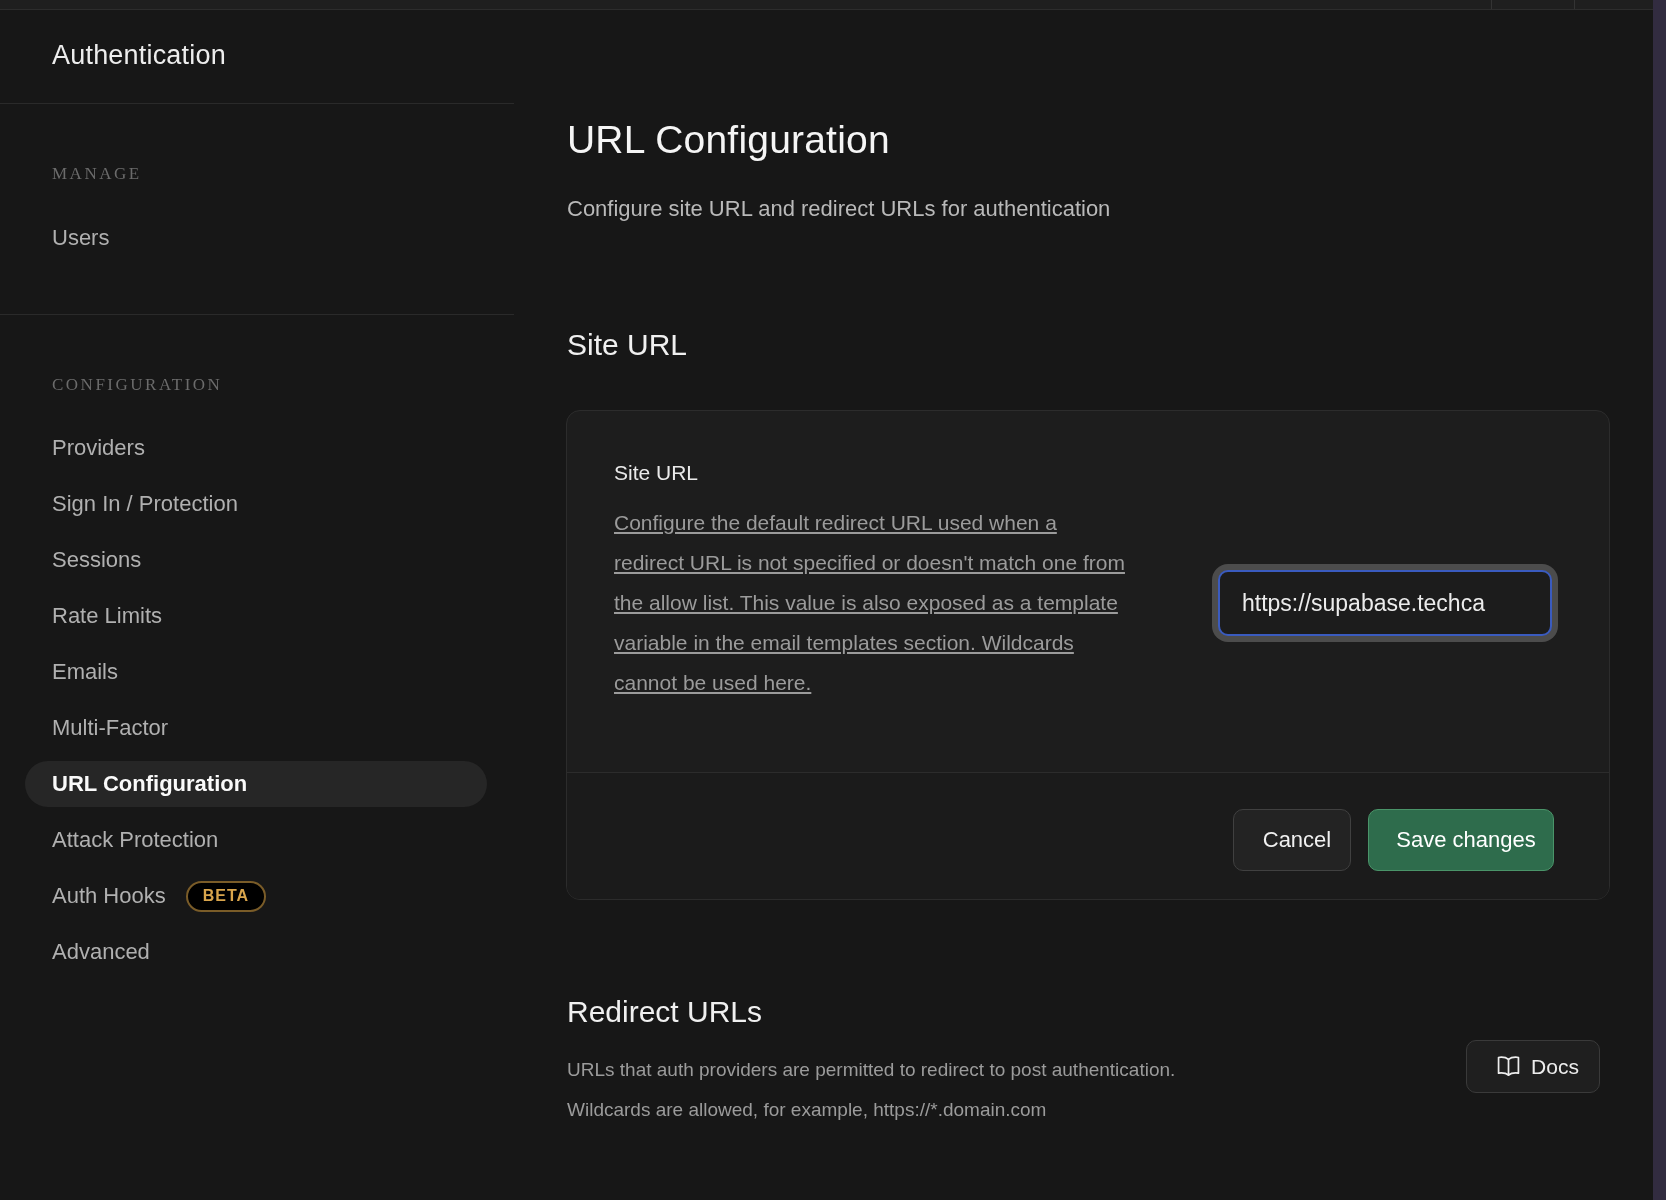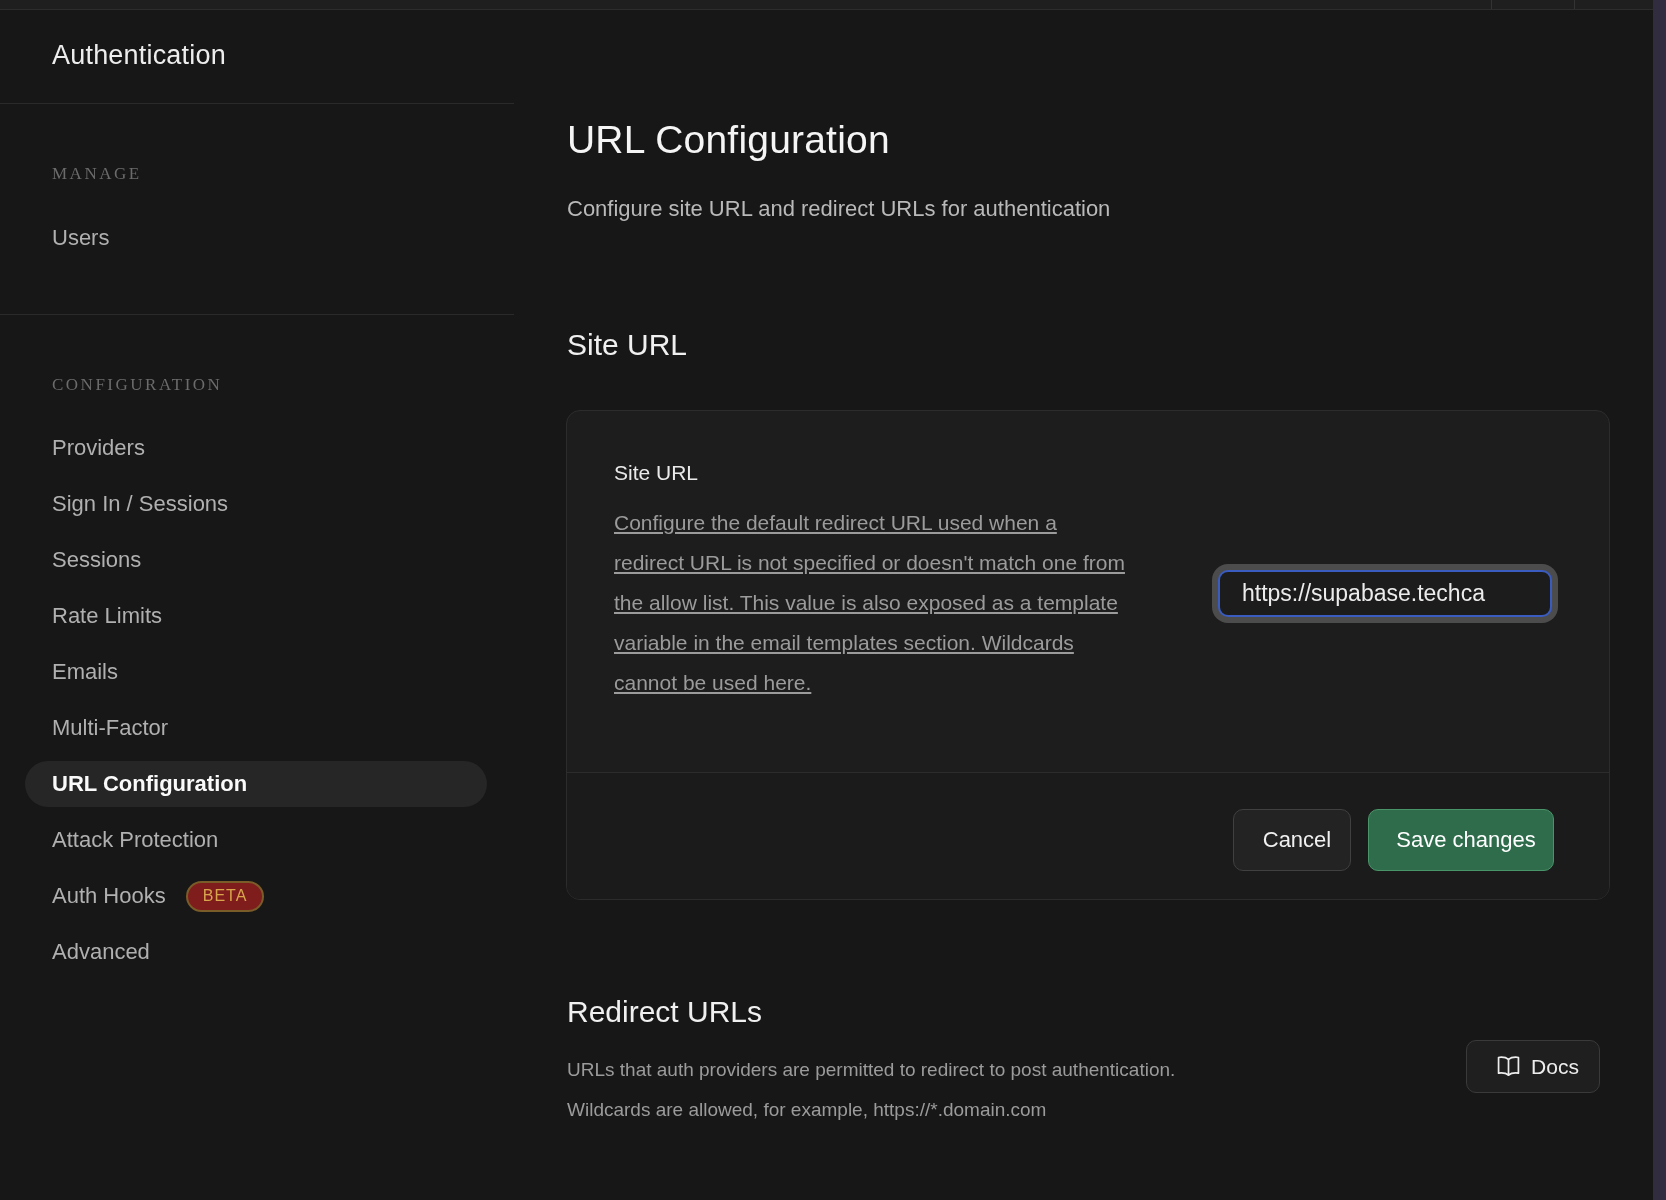--- a/index.html
+++ b/index.html
@@ -45,43 +45,43 @@
   .sb-users{top:200px;}
   .it0{top:410px;} .it1{top:466px;} .it2{top:522px;} .it3{top:578px;} .it4{top:634px;}
   .it5{top:690px;} .it6{top:746px;} .it7{top:802px;} .it8{top:858px;} .it9{top:914px;}
   .sb-item.active{color:#fafafa;font-weight:700;}
   .sb-item.active::before{
     content:"";position:absolute;left:25px;width:462px;top:5px;bottom:5px;
     background:#262626;border-radius:24px;
   }
   .beta-badge{
     position:relative;z-index:1;margin-left:20px;
-    font-size:16px;font-weight:400;letter-spacing:1px;color:#d9a54c;
-    background:#7f1d1d;border:2px solid #femme;border:2px solid #7a5c28;
+    font-size:16px;font-weight:700;letter-spacing:1px;color:#d9a54c;
+    background:#000000;border:2px solid #femme;border:2px solid #7a5c28;
     border-radius:999px;padding:4px 15px 5px 15px;
   }
   
   .main{position:absolute;left:514px;top:10px;width:1139px;height:1190px;background:#171717;}
   .page-title{position:absolute;left:53px;top:108px;font-size:39px;color:#f5f5f5;letter-spacing:.2px;}
   .page-subtitle{position:absolute;left:53px;top:186px;font-size:22px;color:#b9b9b9;}
   .h2{position:absolute;left:53px;font-size:30px;color:#f0f0f0;}
   .site-url-h2{top:318px;}
   .redirect-h2{top:985px;}
   
   .card{
     position:absolute;left:52px;top:400px;width:1044px;height:490px;
     background:#1d1d1d;border:1px solid #2c2c2c;border-radius:14px;box-sizing:border-box;
   }
   .field-label{position:absolute;left:47px;top:50px;font-size:21px;color:#eaeaea;}
   .field-desc{
     position:absolute;left:47px;top:92px;width:515px;
     font-size:21px;line-height:40px;color:#9b9b9b;text-decoration:underline;
   }
   .site-url-input{
-    position:absolute;left:651px;top:159px;width:334px;height:47px;
+    position:absolute;left:651px;top:159px;width:334px;height:66px;
     background:#1c1c1c;border:2px solid #3a5bbf;border-radius:10px;
     box-shadow:0 0 0 6px #4c4c4c;box-sizing:border-box;
     display:flex;align-items:center;padding:0 22px;
     font-size:23px;color:#ececec;white-space:nowrap;overflow:hidden;cursor:text;
   }
   .card-divider{position:absolute;left:0;right:0;top:361px;height:1px;background:#2c2c2c;}
   .card-footer{
     position:absolute;left:0;right:0;top:362px;bottom:0;
     background:#1b1b1b;border-radius:0 0 13px 13px;
   }
@@ -122,21 +122,21 @@
     <span>Users</span>
   </div>
 
   <div class="sb-sep sep2"></div>
   <div class="sb-section-label config-label">CONFIGURATION</div>
 
   <div class="sb-item it0">
     <span>Providers</span>
     </div>
   <div class="sb-item it1">
-    <span>Sign In / Sessions</span>
+    <span>Sign In / Protection</span>
     </div>
   <div class="sb-item it2">
     <span>Sessions</span>
     </div>
   <div class="sb-item it3">
     <span>Rate Limits</span>
     </div>
   <div class="sb-item it4">
     <span>Emails</span>
     </div>

